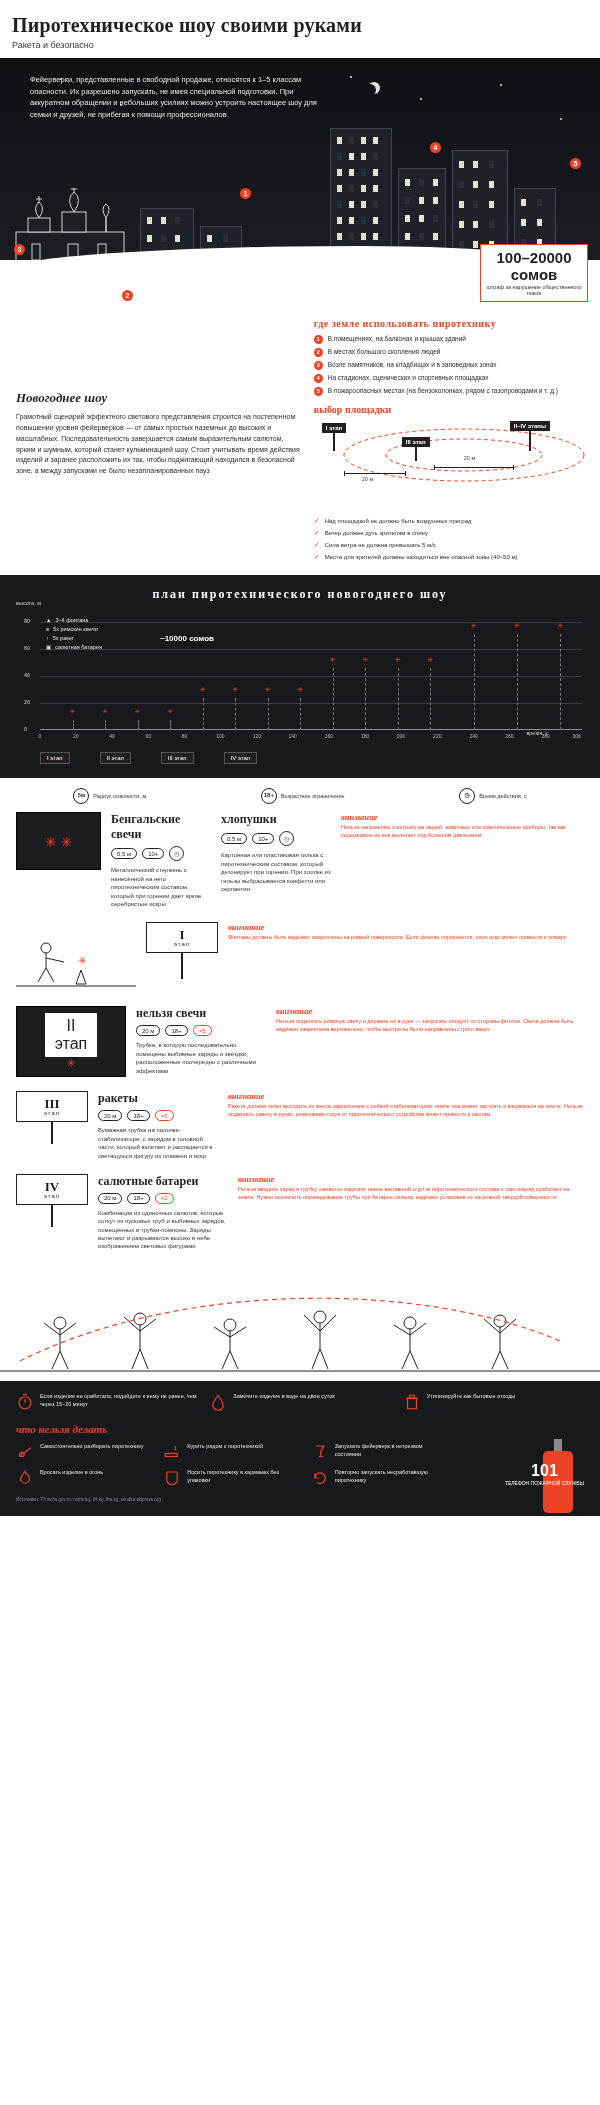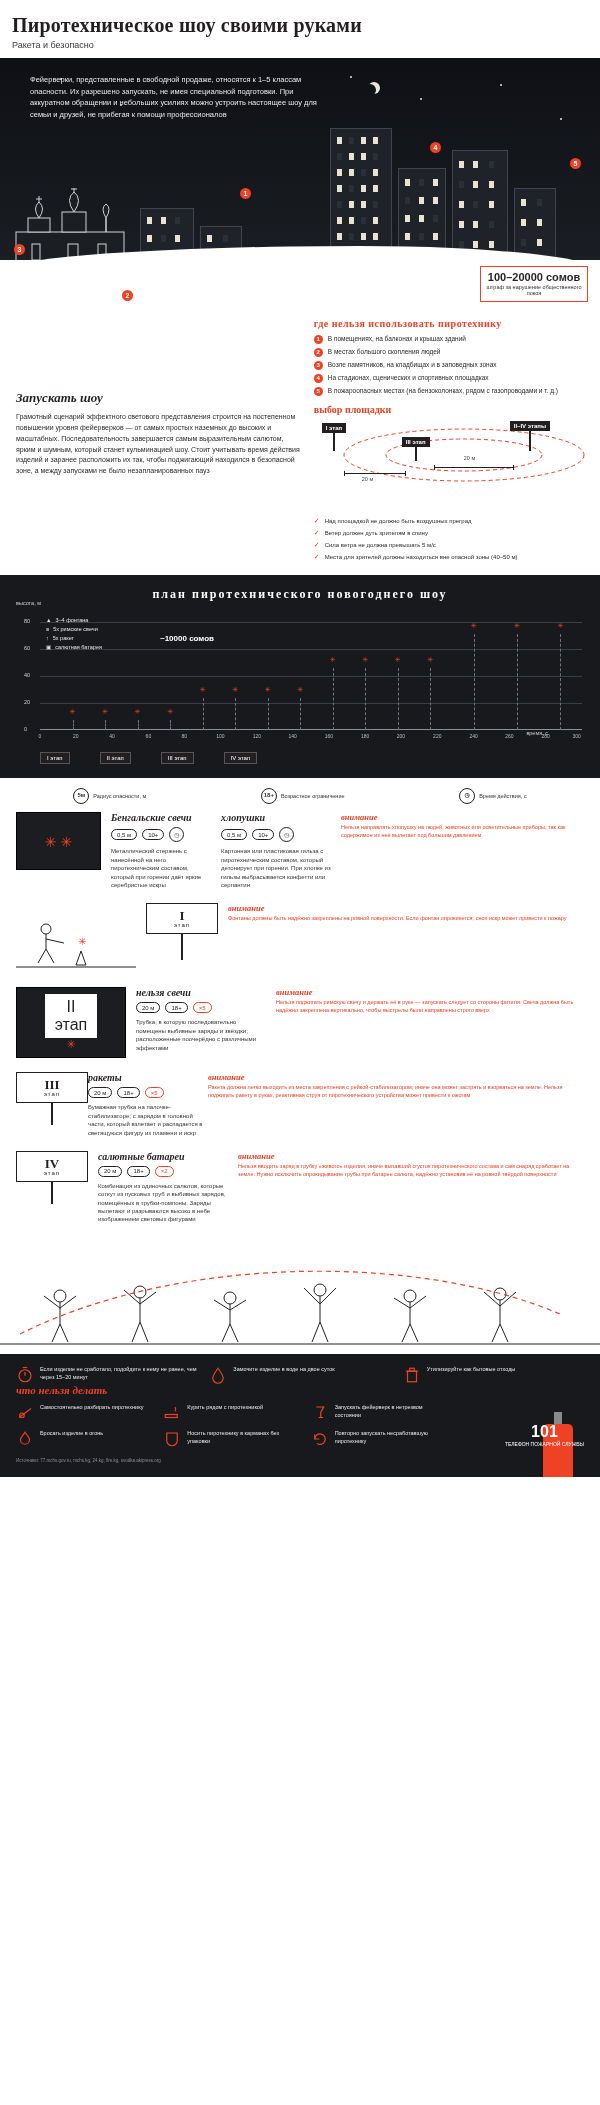--- a/index.html
+++ b/index.html
@@ -34,21 +34,21 @@
   .crowdline { position:absolute; left:0; right:0; bottom:0; height:48px; background:#fff; }
   .snowmound { position:absolute; left:0; right:0; bottom:36px; height:26px; background:#fff; border-radius:60% 40% 0 0 / 100% 100% 0 0; }
   .badge {
     position:absolute; width:11px; height:11px; border-radius:50%;
     background:#ef4123; color:#fff; font-size:7px; line-height:11px; text-align:center; font-weight:bold;
   }
   .fine-box {
     position:absolute; right:12px; bottom:6px; width:108px; border:1.5px solid #ef4123; background:#fff;
     padding:4px 5px; text-align:center;
   }
-  .fine-box .amt { font-size:11px; font-weight:bold; color:#231f20; }
+  .fine-box .amt { font-size:15px; font-weight:bold; color:#231f20; }
   .fine-box .lbl { font-size:5.5px; color:#333; line-height:1.2; margin-top:1px; }
 
   
   .sec { padding:10px 16px; }
   h2.sec-title {
     font-family:"Liberation Serif", serif; font-size:13px; font-weight:bold; margin:0 0 6px 0;
   }
   h2.sec-title.script { font-style:italic; }
   .two-col { display:flex; gap:14px; }
 
@@ -94,21 +94,21 @@
   .stage-bar { display:flex; gap:0; margin-left:26px; margin-top:2px; }
   .stage-chip { background:#231f20; border:1px solid #555; color:#fff; font-size:6px; padding:2px 6px; margin-right:30px; }
 
   
   .keyrow { display:flex; justify-content:space-around; padding:10px 16px 4px 16px; }
   .keyitem { display:flex; gap:4px; align-items:center; font-size:5.5px; color:#333; max-width:110px; line-height:1.3; }
   .circ-ico { width:16px; height:16px; border-radius:50%; border:1px solid #231f20; display:flex; align-items:center; justify-content:center; font-size:6px; font-weight:bold; flex:0 0 auto; }
 
   
   .prod { padding:4px 16px 10px 16px; }
-  .prod-head { font-family:"Liberation Serif", serif; font-size:10px; font-weight:bold; font-style:italic; margin:0 0 4px 0; }
+  .prod-head { font-family:"Liberation Serif", serif; font-size:12px; font-weight:bold; margin:0 0 4px 0; }
   .pill-row { display:flex; gap:5px; align-items:center; margin:3px 0 5px 0; flex-wrap:wrap; }
   .pill {
     border:1px solid #231f20; border-radius:8px; font-size:6px; padding:1.5px 5px; display:flex; gap:3px; align-items:center;
   }
   .pill.red { border-color:#ef4123; color:#ef4123; }
   .pill.circle { border-radius:50%; width:15px; height:15px; padding:0; justify-content:center; }
   .prod-text { font-size:6px; line-height:1.4; color:#333; }
   .warn { color:#ef4123; }
   .warn .wtitle { font-family:"Liberation Serif", serif; font-style:italic; font-size:8.5px; font-weight:bold; margin-bottom:2px; }
   .warn .wtext { font-size:5.5px; line-height:1.4; color:#ef4123; }
@@ -269,25 +269,25 @@
     <div class="fine-box">
       <div class="amt">100–20000 сомов</div>
       <div class="lbl">штраф за нарушение общественного покоя</div>
     </div>
   </div>
 
   <div class="sec">
     <div class="two-col">
       <div style="flex:1.05">
         <div style="height:72px"></div>
-        <h2 class="sec-title script">Запускать шоу</h2>
+        <h2 class="sec-title script">Новогоднее шоу</h2>
         <div class="body-text">Грамотный сценарий эффектного светового представления строится на постепенном повышении уровня фейерверков — от самых простых наземных до высоких и масштабных. Последовательность завершается самым выразительным салютом, ярким и шумным, который станет кульминацией шоу. Стоит учитывать время действия изделий и заранее расположить их так, чтобы поджигающий находился в безопасной зоне, а между запусками не было незапланированных пауз</div>
       </div>
       <div style="flex:1">
-        <h2 class="sec-title" style="color:#ef4123;font-size:10px;letter-spacing:.5px">где нельзя использовать пиротехнику</h2>
+        <h2 class="sec-title" style="color:#ef4123;font-size:10px;letter-spacing:.5px">где земле использовать пиротехнику</h2>
         <ul class="legend-list">
           <li>
               <span class="num">1</span>
             <span>В помещениях, на балконах и крышах зданий</span>
             </li>
           <li>
               <span class="num">2</span>
             <span>В местах большого скопления людей</span>
             </li>
           <li>
@@ -557,21 +557,21 @@
         <div class="prod-text">Трубка, в которую последовательно помещены выбивные заряды и звёздки; расположенные поочерёдно с различными эффектами</div>
       </div>
       <div class="warn" style="flex:1">
         <div class="wtitle">внимание</div>
         <div class="wtext">Нельзя поджигать римскую свечу и держать её в руке — запускать следует со стороны фитиля. Свеча должна быть надёжно закреплена вертикально, чтобы выстрелы были направлены строго вверх</div>
       </div>
     </div>
   </div>
 
   <div class="prod">
-    <div style="display:flex;align-items:flex-start">
+    <div style="display:flex;gap:10px;align-items:flex-start">
       <div style="flex:0 0 72px">
         <div class="stageplate">
           <div class="rn">III</div>
           <div class="et">этап</div>
         </div>
         <div class="post" style="height:22px"></div>
       </div>
       <div style="flex:0 0 120px">
         <div class="prod-head">ракеты</div>
         <div class="pill-row">
@@ -701,21 +701,21 @@
       <div class="f-item">
         <svg class="f-ico" viewBox="0 0 24 24">
           <rect x="6" y="7" width="12" height="14" stroke="#ef4123" fill="none" stroke-width="1.6"></rect>
           <line x1="4" y1="7" x2="20" y2="7" stroke="#ef4123" stroke-width="1.6"></line>
           <rect x="9" y="3" width="6" height="4" stroke="#ef4123" fill="none" stroke-width="1.6"></rect>
         </svg>
         <span>Утилизируйте как бытовые отходы</span>
       </div>
     </div>
 
-    <h3 style="">что нельзя делать</h3>
+    <h3 style="margin-top:12px">что нельзя делать</h3>
     <div class="f-grid" style="max-width:430px">
       <div class="f-item">
         <svg class="f-ico" viewBox="0 0 24 24">
           <path d="M4 18 L20 6" stroke="#ef4123" stroke-width="1.6"></path>
             <circle cx="8" cy="15" r="3" stroke="#ef4123" fill="none" stroke-width="1.6"></circle>
         </svg>
         <span>Самостоятельно разбирать пиротехнику</span>
       </div>
       <div class="f-item">
         <svg class="f-ico" viewBox="0 0 24 24">

